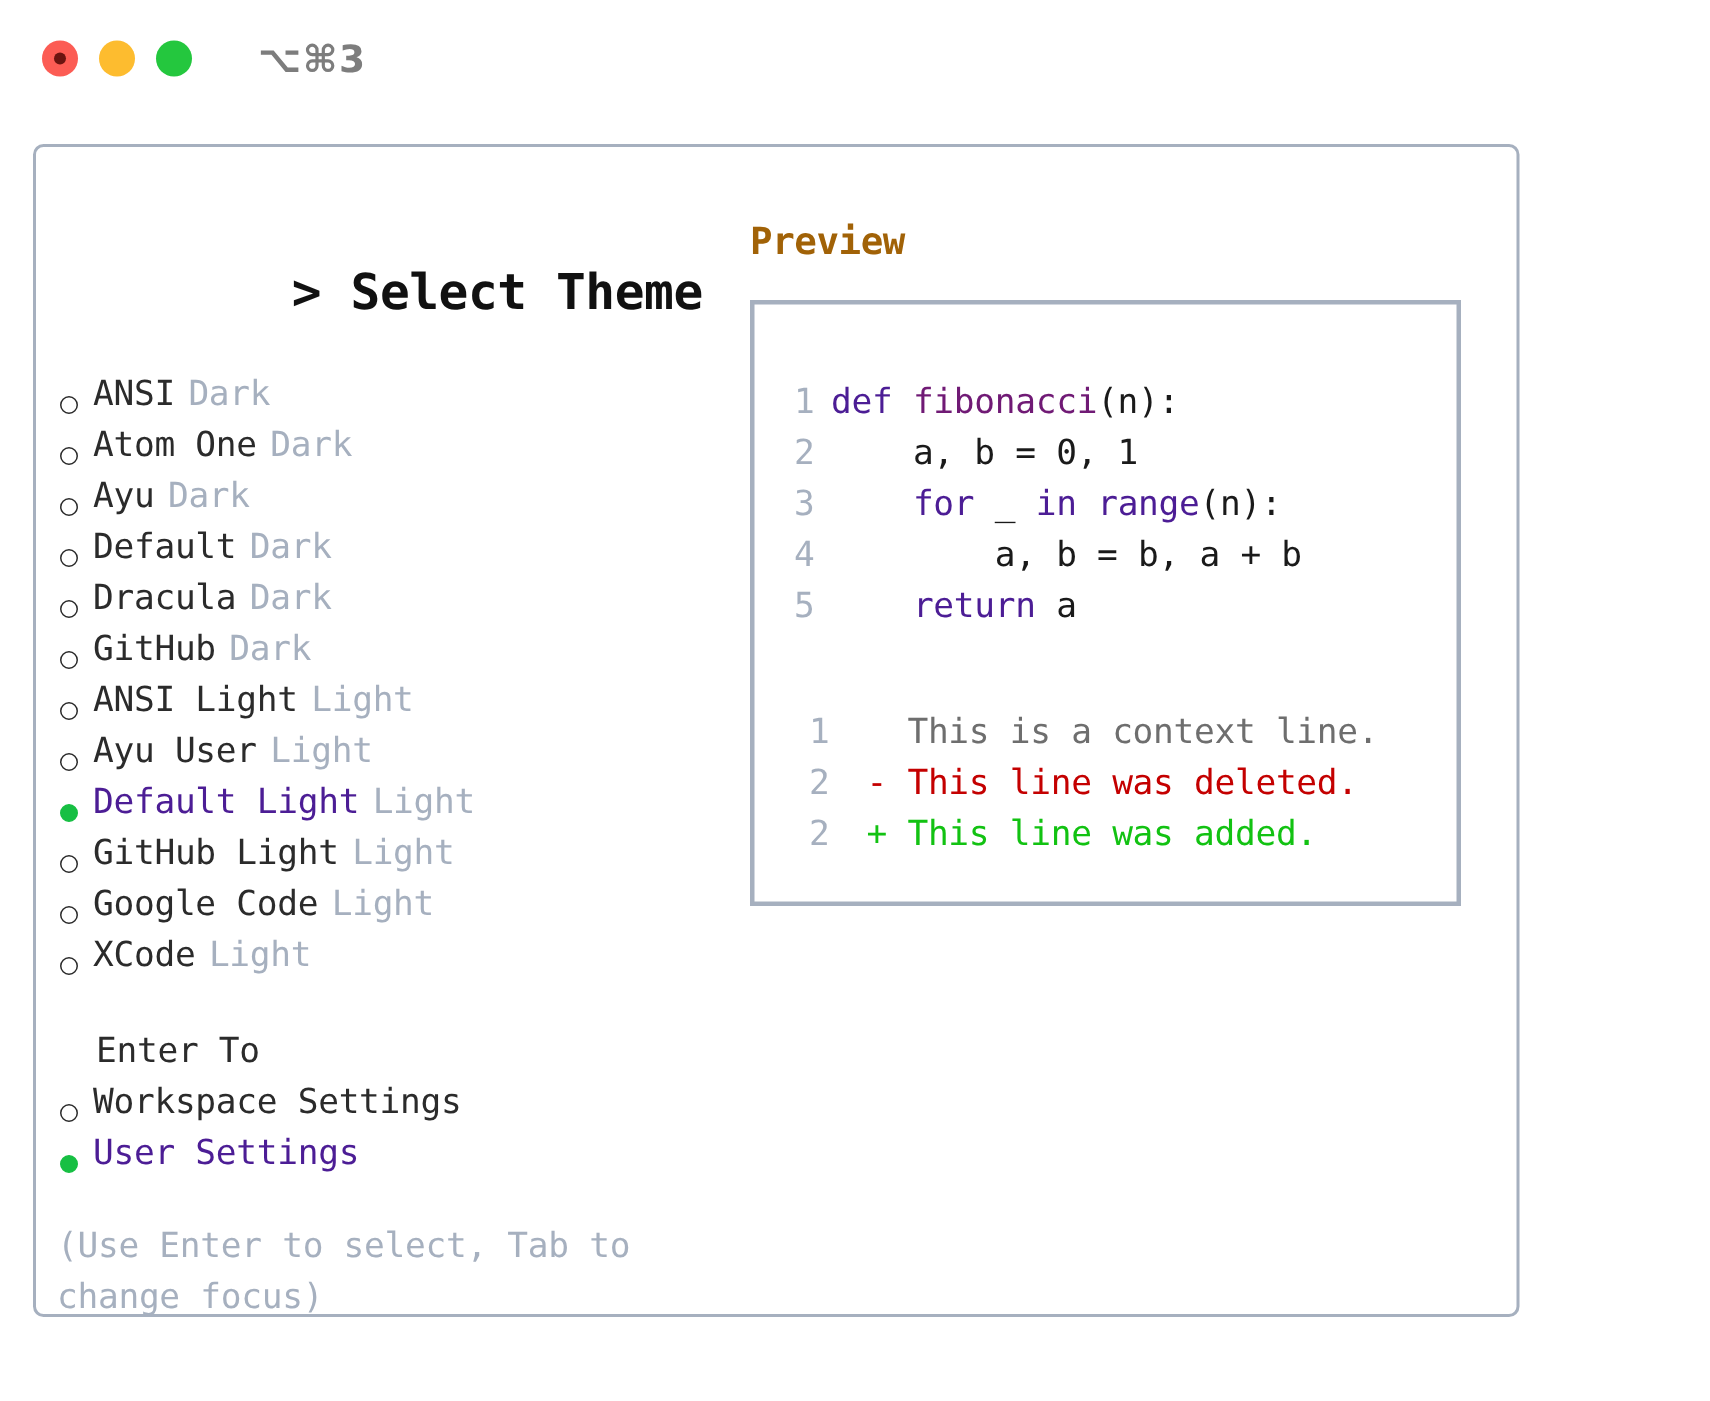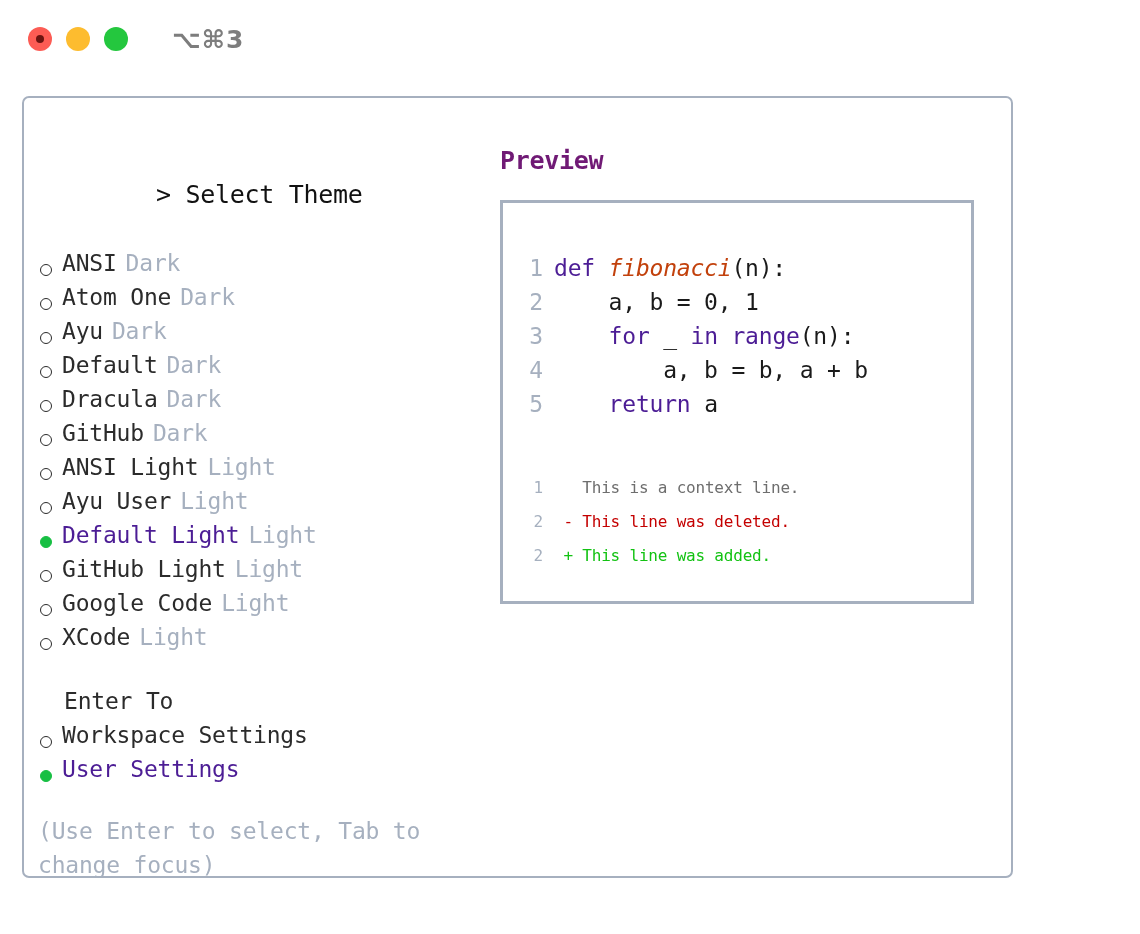--- a/index.html
+++ b/index.html
@@ -91,22 +91,22 @@
     width: 440px;
   }
   .right-col {
     position: absolute;
     left: 476px;
     top: 46px;
     width: 500px;
   }
 
   .section-title {
-    font-size: 25px;
-    font-weight: 400;
+    font-size: 33px;
+    font-weight: 700;
     color: #111111;
     line-height: 34px;
     letter-spacing: -0.3px;
     white-space: pre;
   }
   .section-title .caret { color: #111111; }
 
   .theme-list { margin-top: 0px; }
 
   .theme-row {
@@ -164,21 +164,21 @@
     line-height: 34px;
     white-space: pre-line;
     letter-spacing: -0.2px;
     max-width: 410px;
   }
 
   
   .preview-title {
     font-size: 25px;
     font-weight: 700;
-    color: #701a75;
+    color: #a16207;
     line-height: 34px;
     letter-spacing: -0.3px;
   }
   .preview-box {
     margin-top: 22px;
     width: 474px;
     height: 404px;
     border: 3px solid #a6b0bf;
     box-sizing: border-box;
     background: #ffffff;
@@ -195,28 +195,28 @@
   }
   .code-line { display: block; height: 34px; }
   .lineno {
     display: inline-block;
     width: 26px;
     text-align: right;
     color: #a6b0bf;
     margin-right: 11px;
   }
   .kw   { color: #4c1d95; }
-  .fn   { color: #c2410c; font-style: italic; }
+  .fn   { color: #701a75; }
   .pl   { color: #1a1a1a; }
 
   .diff {
     position: absolute;
-    left: 14px;
+    left: 24px;
     top: 268px;
-    font-size: 16px;
+    font-size: 23px;
     line-height: 34px;
     white-space: pre;
     letter-spacing: -0.2px;
   }
   .diff-ctx { color: #6e6e6e; }
   .diff-del { color: #c40000; }
   .diff-add { color: #12c212; }
 </style>
 </head>
 <body>

